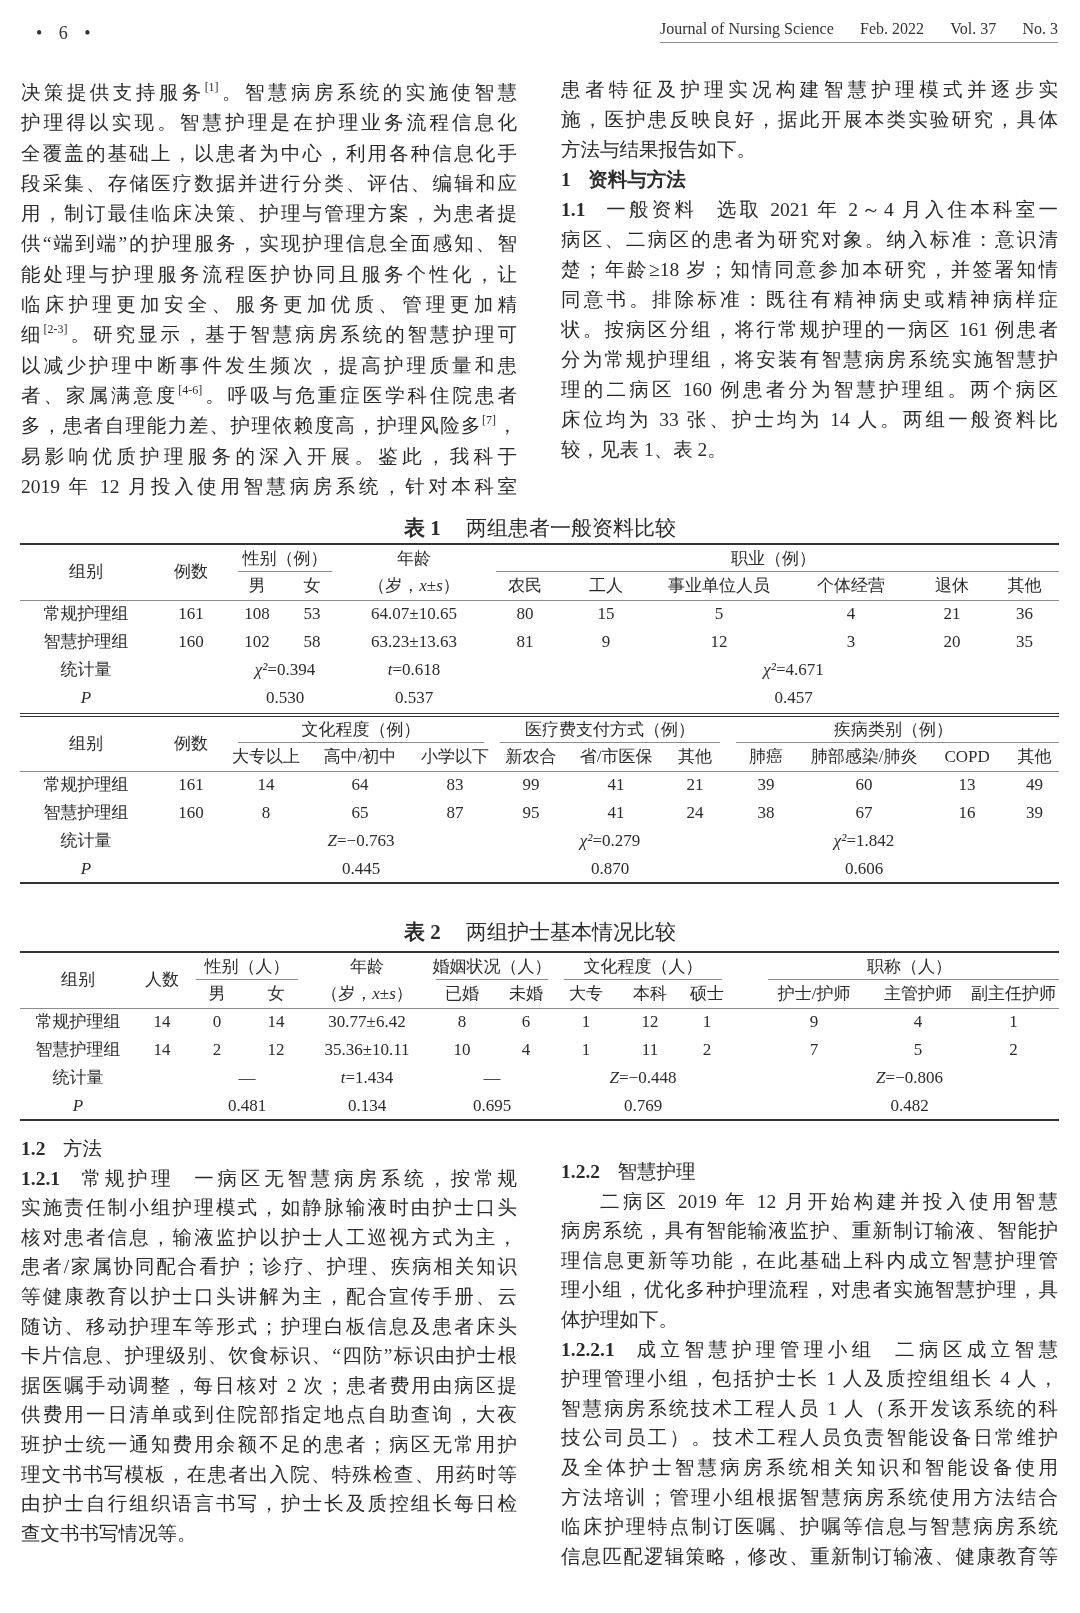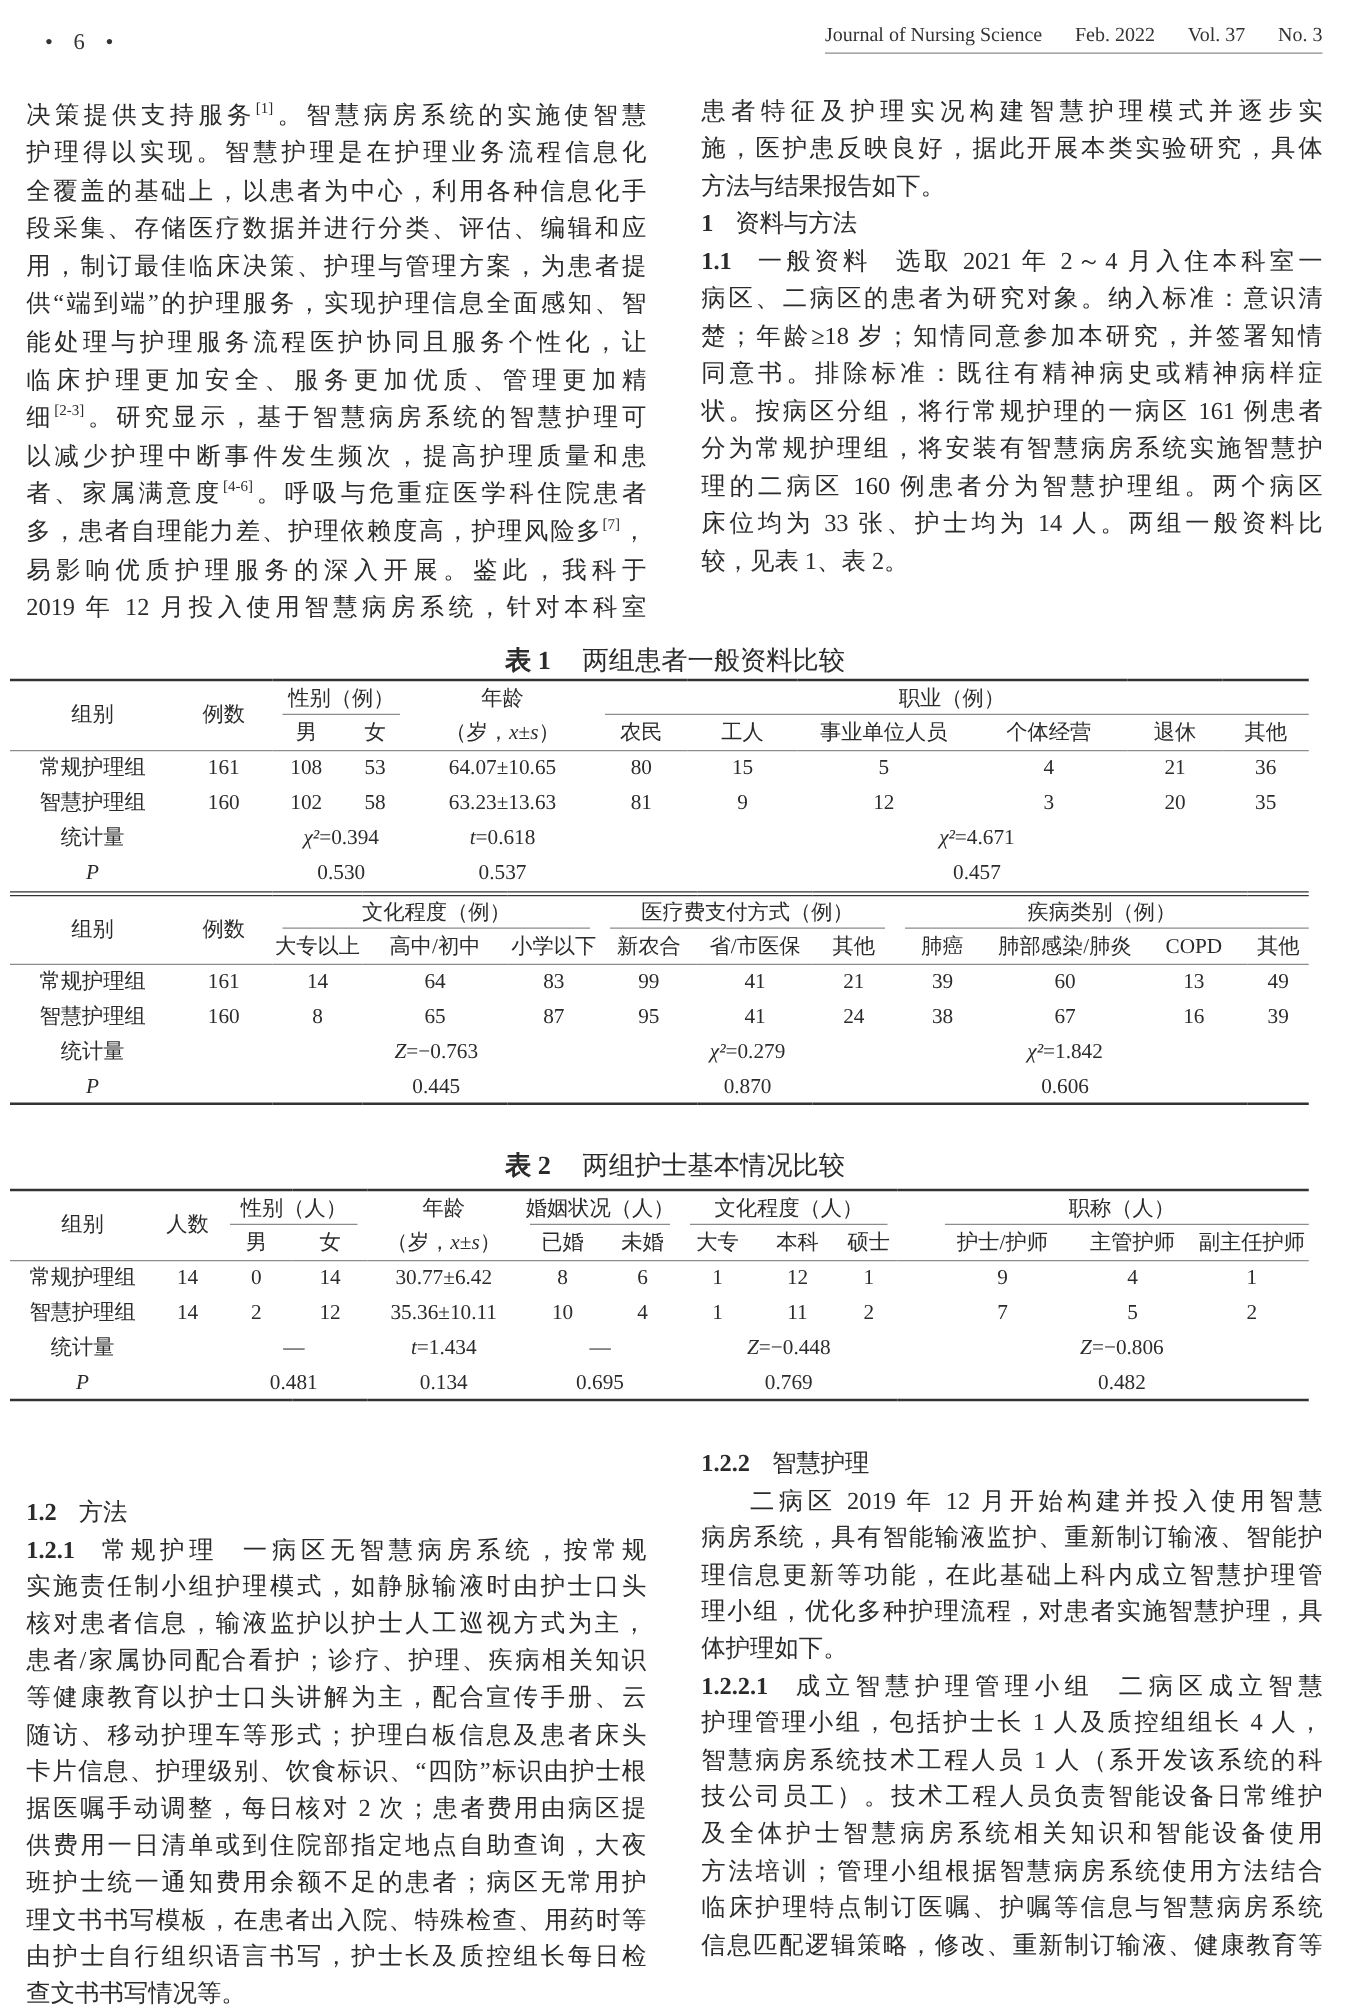--- a/index.html
+++ b/index.html
@@ -10,27 +10,27 @@
 .page-label{position:absolute;left:36px;top:20px;font-size:18px;line-height:26px;word-spacing:12px;color:#333;}
 .running-head{position:absolute;left:660px;top:16px;width:398px;height:27px;border-bottom:1px solid #8c8c8c;display:flex;justify-content:space-between;font-size:16px;line-height:26px;color:#333;font-family:Liberation Serif, serif;}
 
 
 .col{position:absolute;font-size:19.5px;}
 .col .ln{display:block;height:var(--lh);line-height:var(--lh);text-align:justify;text-align-last:justify;overflow:hidden;}
 .col .ln.end,.col .ln.heading{text-align-last:left;}
 .col .ln.indent{text-indent:2em;}
 .num{font-weight:bold;margin-right:0.9em;}
 .h-title{margin-right:1em;}
-.h1 .h-title{font-weight:normal;}
+.h1 .h-title{font-weight:bold;}
 sup.ref{font-size:12px;vertical-align:8px;line-height:0;}
 
 
 .tbl-title{position:absolute;left:0;width:1080px;text-align:center;font-size:21px;line-height:22px;color:#2b2b2b;}
 .tbl-label{font-weight:bold;margin-right:1.2em;}
-table{position:absolute;left:8px;width:1039px;border-collapse:collapse;table-layout:fixed;font-size:17px;color:#2b2b2b;}
+table{position:absolute;left:20px;width:1039px;border-collapse:collapse;table-layout:fixed;font-size:17px;color:#2b2b2b;}
 td{height:28px;padding:0;text-align:center;vertical-align:middle;white-space:nowrap;line-height:20px;font-weight:normal;}
 .t-top{border-top:2px solid #333;}
 .t-dbl{border-top:4px double #333;}
 .t-bot{border-bottom:2px solid #333;}
 tr.hrow2 td,td.hb{border-bottom:1px solid #8c8c8c;}
 td.grp{position:relative;}
 td.grp::after{content:"";position:absolute;left:8px;right:8px;bottom:0;border-bottom:1px solid #8c8c8c;}
 td.grp.edge::after{right:0;}
 .it{font-style:italic;}
 </style>
@@ -337,21 +337,21 @@
     <td colspan="2">0.481</td>
     <td>0.134</td>
     <td colspan="2">0.695</td>
     <td colspan="3">0.769</td>
     <td></td>
     <td colspan="3">0.482</td>
   </tr>
 </tbody>
   </table>
 
-<div class="col" style="left:21px;top:1196px;width:496px;--lh:29.6px">
+<div class="col" style="left:21px;top:1134px;width:496px;--lh:29.6px">
   <div class="ln heading"><span class="num">1.2</span><span class="h-title">方法</span></div>
   <div class="ln"><span class="num">1.2.1</span><span class="h-title">常规护理</span><span>一病区无智慧病房系统，按常规</span></div>
   <div class="ln">实施责任制小组护理模式，如静脉输液时由护士口头</div>
   <div class="ln">核对患者信息，输液监护以护士人工巡视方式为主，</div>
   <div class="ln">患者/家属协同配合看护；诊疗、护理、疾病相关知识</div>
   <div class="ln">等健康教育以护士口头讲解为主，配合宣传手册、云</div>
   <div class="ln">随访、移动护理车等形式；护理白板信息及患者床头</div>
   <div class="ln">卡片信息、护理级别、饮食标识、“四防”标识由护士根</div>
   <div class="ln">据医嘱手动调整，每日核对 2 次；患者费用由病区提</div>
   <div class="ln">供费用一日清单或到住院部指定地点自助查询，大夜</div>

